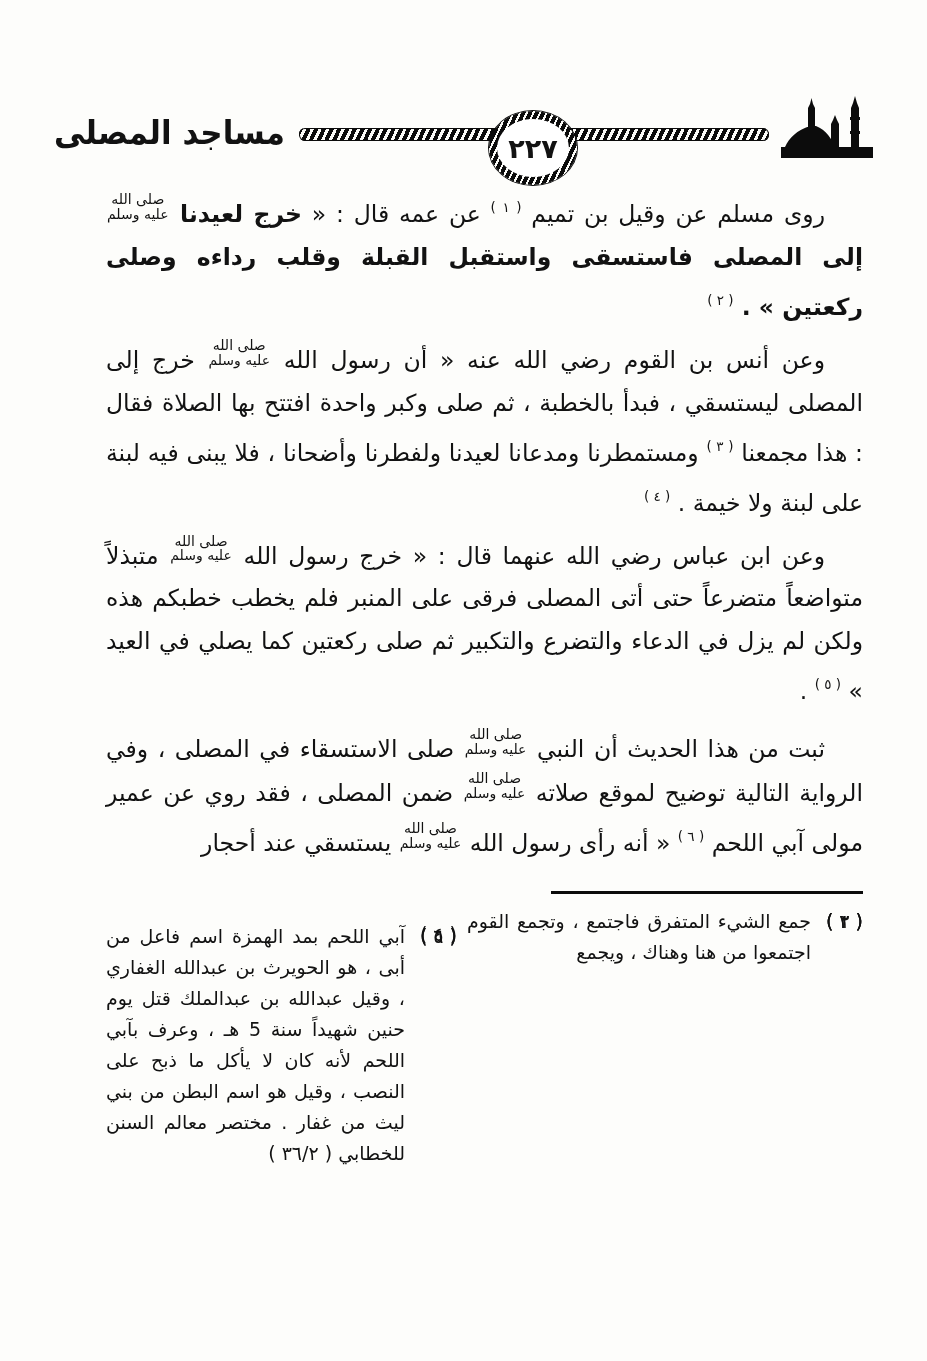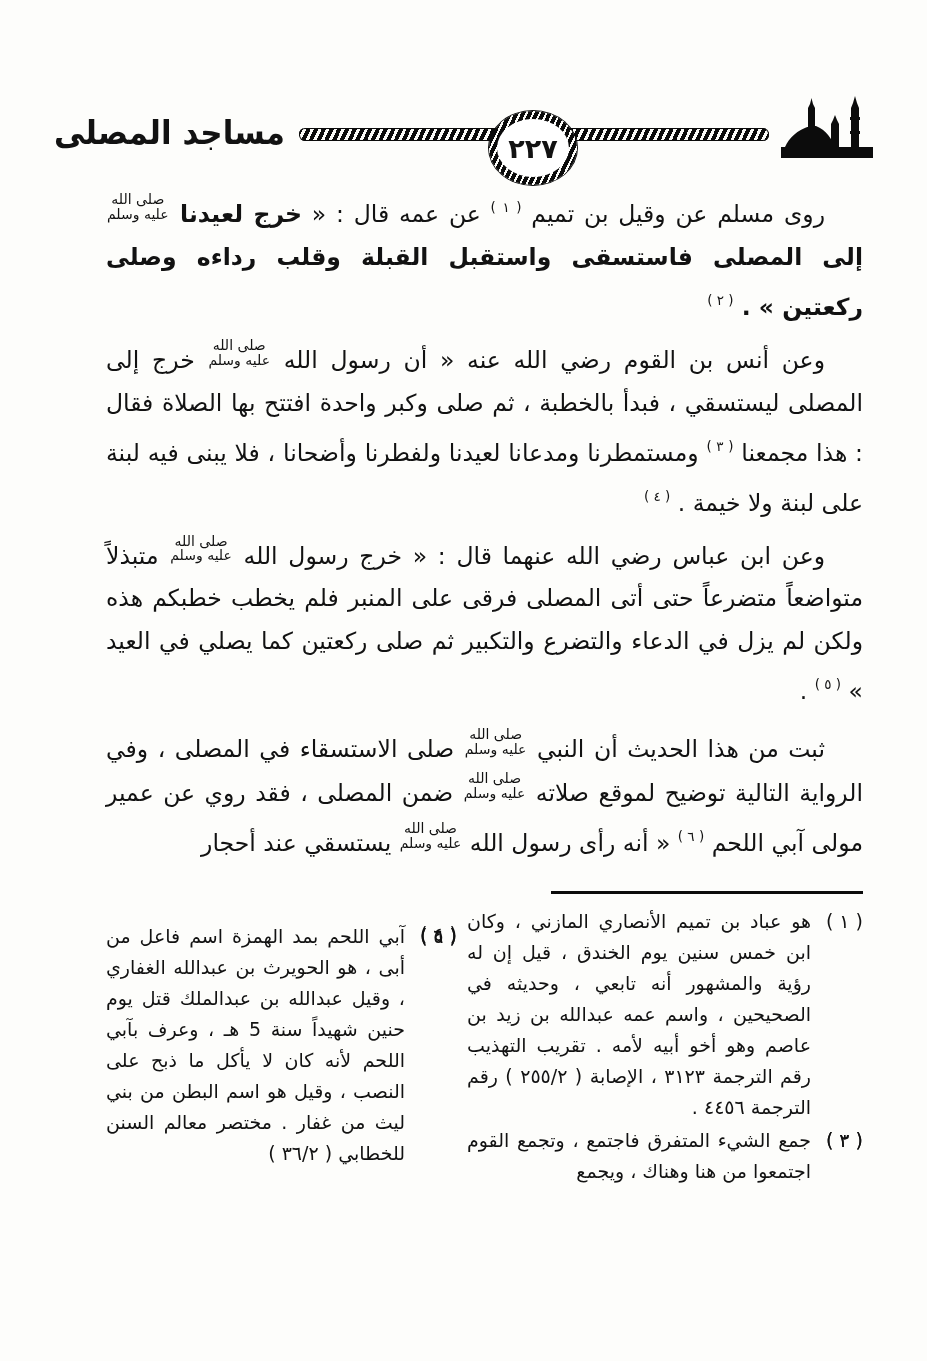--- a/index.html
+++ b/index.html
@@ -92,21 +92,21 @@
     <main class="body-text">
         <p><span>روى مسلم عن وقيل بن تميم </span><span class="sup">( ١ )</span><span> عن عمه قال : « </span><span class="b">خرج لعيدنا </span><span class="saw b">صلى الله<br>عليه وسلم</span><span class="b"> إلى المصلى فاستسقى واستقبل القبلة وقلب رداءه وصلى ركعتين » . </span><span class="sup">( ٢ )</span></p>
         <p><span>وعن أنس بن القوم رضي الله عنه « أن رسول الله </span><span class="saw">صلى الله<br>عليه وسلم</span><span> خرج إلى المصلى ليستسقي ، فبدأ بالخطبة ، ثم صلى وكبر واحدة افتتح بها الصلاة فقال : هذا مجمعنا </span><span class="sup">( ٣ )</span><span> ومستمطرنا ومدعانا لعيدنا ولفطرنا وأضحانا ، فلا يبنى فيه لبنة على لبنة ولا خيمة . </span><span class="sup">( ٤ )</span></p>
         <p><span>وعن ابن عباس رضي الله عنهما قال : « خرج رسول الله </span><span class="saw">صلى الله<br>عليه وسلم</span><span> متبذلاً متواضعاً متضرعاً حتى أتى المصلى فرقى على المنبر فلم يخطب خطبكم هذه ولكن لم يزل في الدعاء والتضرع والتكبير ثم صلى ركعتين كما يصلي في العيد » </span><span class="sup">( ٥ )</span><span> .</span></p>
         <p><span>ثبت من هذا الحديث أن النبي </span><span class="saw">صلى الله<br>عليه وسلم</span><span> صلى الاستسقاء في المصلى ، وفي الرواية التالية توضيح لموقع صلاته </span><span class="saw">صلى الله<br>عليه وسلم</span><span> ضمن المصلى ، فقد روي عن عمير مولى آبي اللحم </span><span class="sup">( ٦ )</span><span> « أنه رأى رسول الله </span><span class="saw">صلى الله<br>عليه وسلم</span><span> يستسقي عند أحجار</span></p>
       </main>
 
     <section class="footnotes">
       <div class="fn-col fn-col-right">
         <div class="fn-sep"></div>
-      <div class="fn has-num"><span class="fn-num">( ١ )</span><span>هو عباد بن تميم الأنصاري المازني ، وكان ابن خمس سنين يوم الخندق ، قيل إن له رؤية والمشهور أنه تابعي ، وحديثه في الصحيحين ، واسم عمه عبدالله بن زيد بن عاصم وهو أخو أبيه لأمه . تقريب التهذيب رقم الترجمة ٣١٢٣ ، الإصابة ( ٢٥٥/٢ ) رقم الترجمة ٤٤٥٦ .</span></div>
+      <div class="fn has-num"><span class="fn-num">( ١ )</span></div>
           <div class="fn has-num"><span class="fn-num">( ٢ )</span></div>
           <div class="fn has-num"><span class="fn-num">( ٣ )</span><span>جمع الشيء المتفرق فاجتمع ، وتجمع القوم اجتمعوا من هنا وهناك ، ويجمع</span></div>
         </div>
       <div class="fn-col fn-col-left">
           <div class="fn has-num"><span class="fn-num">( ٤ )</span></div>
           <div class="fn has-num"><span class="fn-num">( ٥ )</span></div>
           <div class="fn has-num"><span class="fn-num">( ٦ )</span><span>آبي اللحم بمد الهمزة اسم فاعل من أبى ، هو الحويرث بن عبدالله الغفاري ، وقيل عبدالله بن عبدالملك قتل يوم حنين شهيداً سنة 5 هـ ، وعرف بآبي اللحم لأنه كان لا يأكل ما ذبح على النصب ، وقيل هو اسم البطن من بني ليث من غفار . مختصر معالم السنن للخطابي ( ٣٦/٢ )</span></div>
         </div>
     </section>
   </div>

